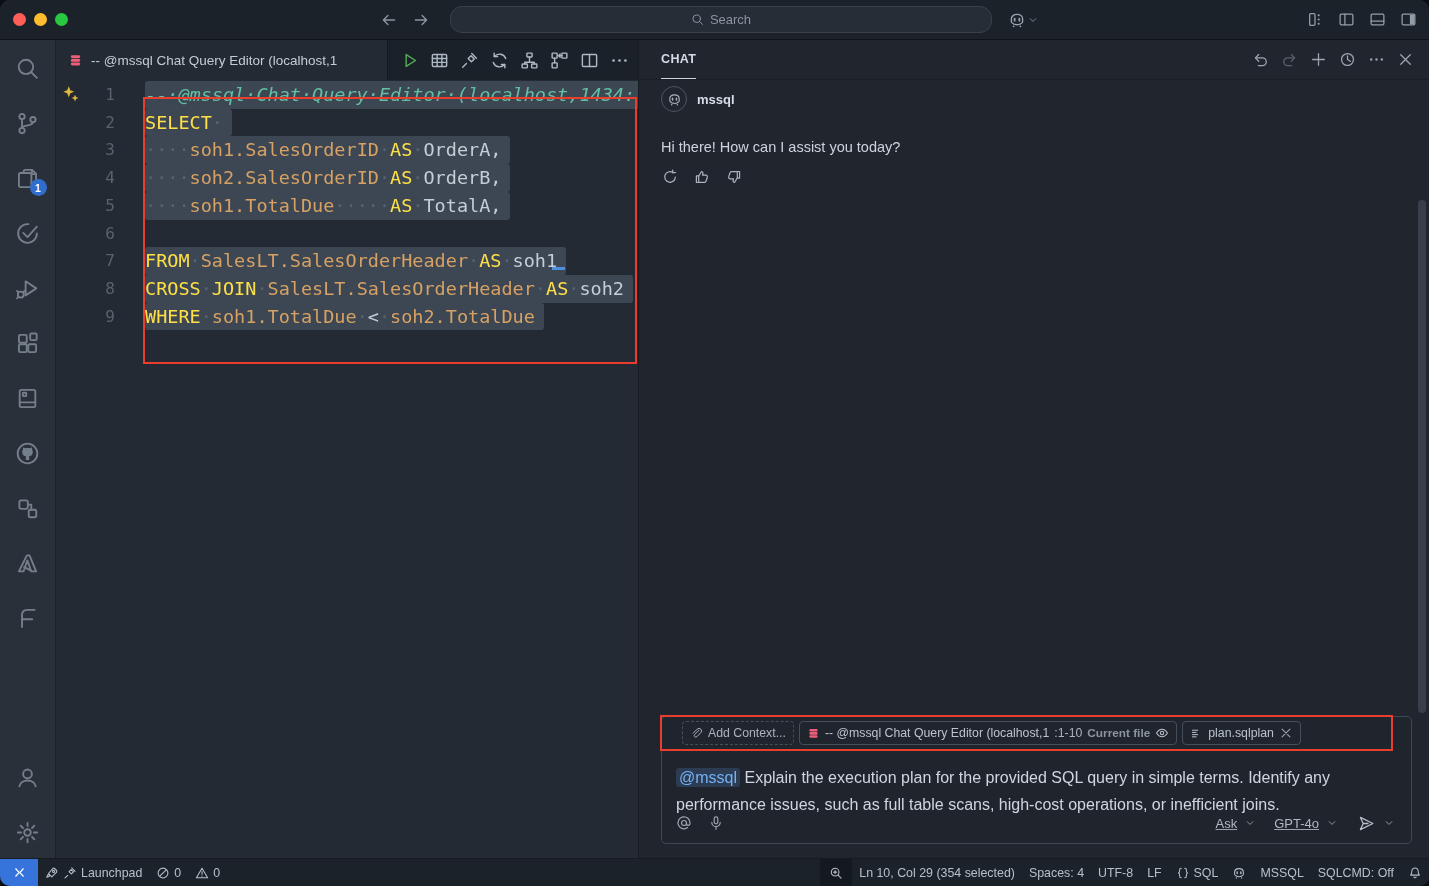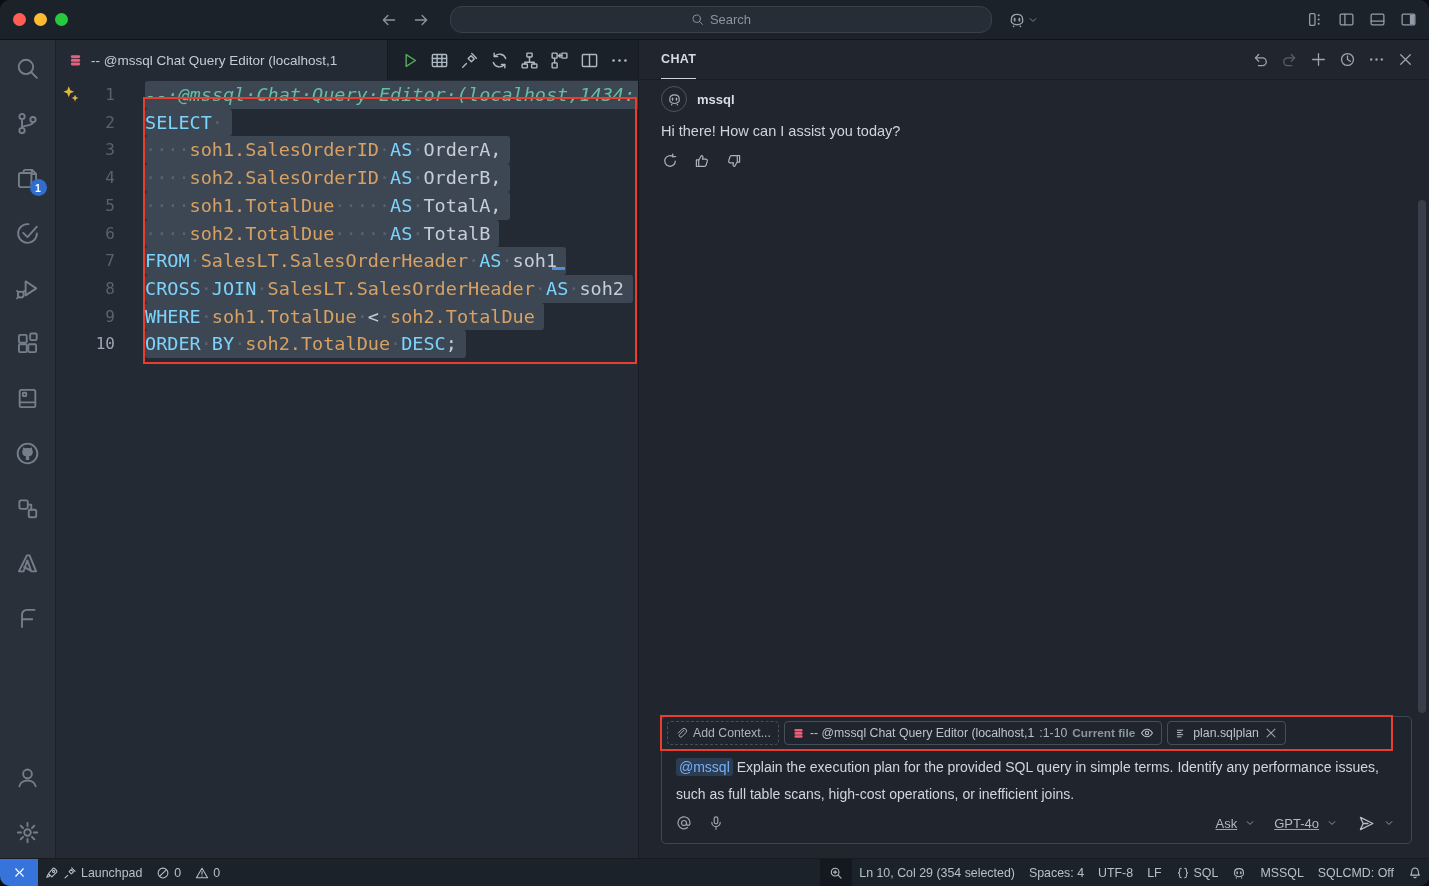--- a/index.html
+++ b/index.html
@@ -61,21 +61,21 @@
     font-family:"DejaVu Sans Mono", monospace; font-size:18.5px; line-height:27.7px; }
   .crow { display:flex; white-space:pre; }
   .gutter { width:59px; text-align:right; color:#58626e; font-size:16px;
     line-height:27.7px; flex:none; }
   .gutter.active { color:#9aa7b4; }
   .gspace { width:30px; flex:none; }
   .lc { display:inline-block; }
   .lc.sel { background:#3d4754; border-radius:3px; padding-right:9px; }
   .lc.w-full { display:block; flex:1; }
   .tk-cm { color:#63bfa2; font-style:italic; }
-  .tk-kw { color:#7dd3fc; }
+  .tk-kw { color:#fde047; }
   .tk-id { color:#d7a163; }
   .tk-pl { color:#c6cdd6; }
   .tk-op { color:#c6cdd6; }
   .tk-ws { color:#5a6470; }
   .sparkle { position:absolute; left:6px; top:45px; color:#e0b73e; }
   .sparkle svg { width:18px; height:18px; }
   .cursor-dash { position:absolute; left:496px; top:227px; width:13px; height:3px; background:#4e8fde; }
   .redrect-code { position:absolute; left:87px; top:57px; width:494px; height:267px;
     border:2px solid #e93d2e; pointer-events:none; }
 
@@ -88,42 +88,42 @@
   .chat-tools { margin-left:auto; display:flex; gap:9px; color:#9ca6b2; }
   .chat-tools .icon { width:20px; height:20px; cursor:pointer; }
   .chat-tools .icon svg { width:17px; height:17px; }
   .chat-tools .disabled { opacity:.45; }
   .chat-body { padding:5px 22px 0 22px; }
   .msg-head { display:flex; align-items:center; gap:10px; height:28px; }
   .avatar { width:26px; height:26px; border-radius:50%; border:1px solid #4a5460;
     display:flex; align-items:center; justify-content:center; color:#aab4c0; }
   .avatar svg { width:15px; height:15px; }
   .msg-author { font-size:13px; font-weight:bold; color:#d6dde6; }
-  .msg-text { margin-top:10px; font-size:14.5px; color:#ccd4dd; }
+  .msg-text { margin-top:26px; font-size:14.5px; color:#ccd4dd; }
   .msg-actions { margin-top:13px; display:flex; gap:14px; color:#aab4c0; }
   .msg-actions .icon { width:18px; height:18px; cursor:pointer; }
   .msg-actions .icon svg { width:16px; height:16px; }
   .chat-scrollbar { position:absolute; right:3px; top:160px; width:8px; height:513px;
     background:#3c4450; border-radius:4px; opacity:.85; }
 
   .chat-input { position:absolute; left:22px; right:17px; bottom:14px; height:128px;
     border:1px solid #3e4754; border-radius:5px; background:#20252d; }
-  .chips { display:flex; align-items:center; gap:5px; padding:4px 5px; }
+  .chips { display:flex; align-items:center; gap:5px; padding:4px 20px; }
   .chip { height:24px; display:flex; align-items:center; gap:5px; padding:0 7px;
     border:1px solid #454e5b; border-radius:4px; font-size:12.3px; color:#bac3cd;
     white-space:nowrap; cursor:pointer; }
   .chip .icon svg { width:13px; height:13px; }
   .chip.dashed { border-style:dashed; color:#aab3bd; }
   .chip .dim { color:#8b95a0; }
   .chip .range { color:#aab3bd; }
   .chip .eye svg, .chip .close svg { width:14px; height:14px; }
   .chip .close { color:#9aa4af; }
   .redrect-chips { position:absolute; left:-2px; top:-2px; width:733px; height:36px;
     border:2px solid #e93d2e; pointer-events:none; }
-  .inp-text { padding:5px 14px 0 14px; font-size:14px; line-height:27px; color:#ced6df; }
+  .inp-text { padding:15px 14px 0 14px; font-size:16px; line-height:27px; color:#ced6df; }
   .mention { color:#74b1f7; background:#2c3c52; border-radius:3px; padding:1px 3px; }
   .inp-tools { position:absolute; left:12px; right:12px; bottom:7px; height:26px;
     display:flex; align-items:center; color:#9aa4af;text-decoration:underline; }
   .inp-tools .icon { width:20px; height:20px; cursor:pointer; }
   .inp-tools .icon svg { width:16px; height:16px; }
   .inp-left { display:flex; gap:12px; }
   .inp-right { margin-left:auto; display:flex; align-items:center; gap:14px; }
   .drop { display:flex; align-items:center; gap:3px; font-size:13px; color:#aeb8c2; cursor:pointer; }
   .drop .icon svg { width:10px; height:10px; }
   .send-group { display:flex; align-items:center; gap:3px; cursor:pointer; color:#b6c0ca; }
@@ -404,25 +404,24 @@
               <circle cx="13" cy="8" r="1.1" fill="currentColor" stroke="none"></circle>
             </svg>
           </span>
         </div>
       <div class="code" id="code">
           <div class="crow"><span class="gutter">1</span><span class="gspace"></span><span class="lc sel w-full"><span class="tk-cm">--·@mssql·Chat·Query·Editor·(localhost,1434:</span></span></div>
           <div class="crow"><span class="gutter">2</span><span class="gspace"></span><span class="lc sel"><span class="tk-kw">SELECT</span><span class="tk-ws">·</span></span></div>
           <div class="crow"><span class="gutter">3</span><span class="gspace"></span><span class="lc sel"><span class="tk-ws">····</span><span class="tk-id">soh1.SalesOrderID</span><span class="tk-ws">·</span><span class="tk-kw">AS</span><span class="tk-ws">·</span><span class="tk-pl">OrderA,</span></span></div>
           <div class="crow"><span class="gutter">4</span><span class="gspace"></span><span class="lc sel"><span class="tk-ws">····</span><span class="tk-id">soh2.SalesOrderID</span><span class="tk-ws">·</span><span class="tk-kw">AS</span><span class="tk-ws">·</span><span class="tk-pl">OrderB,</span></span></div>
           <div class="crow"><span class="gutter">5</span><span class="gspace"></span><span class="lc sel"><span class="tk-ws">····</span><span class="tk-id">soh1.TotalDue</span><span class="tk-ws">·····</span><span class="tk-kw">AS</span><span class="tk-ws">·</span><span class="tk-pl">TotalA,</span></span></div>
-          <div class="crow"><span class="gutter">6</span><span class="gspace"></span><span class="lc sel"><span class="tk-ws">····</span><span class="tk-id">soh2.TotalDue</span><span class="tk-ws">·····</span><span class="tk-kw">AS</span><span class="tk-ws">·</span><span class="tk-pl">TotalB</span></span></div>
+          <div class="crow"><span class="gutter">6</span><span class="gspace"></span></div>
           <div class="crow"><span class="gutter">7</span><span class="gspace"></span><span class="lc sel"><span class="tk-kw">FROM</span><span class="tk-ws">·</span><span class="tk-id">SalesLT.SalesOrderHeader</span><span class="tk-ws">·</span><span class="tk-kw">AS</span><span class="tk-ws">·</span><span class="tk-pl">soh1</span></span></div>
           <div class="crow"><span class="gutter">8</span><span class="gspace"></span><span class="lc sel"><span class="tk-kw">CROSS</span><span class="tk-ws">·</span><span class="tk-kw">JOIN</span><span class="tk-ws">·</span><span class="tk-id">SalesLT.SalesOrderHeader</span><span class="tk-ws">·</span><span class="tk-kw">AS</span><span class="tk-ws">·</span><span class="tk-pl">soh2</span></span></div>
           <div class="crow"><span class="gutter">9</span><span class="gspace"></span><span class="lc sel"><span class="tk-kw">WHERE</span><span class="tk-ws">·</span><span class="tk-id">soh1.TotalDue</span><span class="tk-ws">·</span><span class="tk-op">&lt;</span><span class="tk-ws">·</span><span class="tk-id">soh2.TotalDue</span></span></div>
-          <div class="crow"><span class="gutter active">10</span><span class="gspace"></span><span class="lc sel"><span class="tk-kw">ORDER</span><span class="tk-ws">·</span><span class="tk-kw">BY</span><span class="tk-ws">·</span><span class="tk-id">soh2.TotalDue</span><span class="tk-ws">·</span><span class="tk-kw">DESC</span><span class="tk-pl">;</span></span></div>
         </div>
       <span class="sparkle icon" id="sparkle">
           <svg viewBox="0 0 16 16" fill="none" stroke="currentColor" stroke-width="1.2" stroke-linecap="round" stroke-linejoin="round">
             <g fill="currentColor" stroke="none">
               <path d="M6 1.2 L7.4 4.6 10.8 6 7.4 7.4 6 10.8 4.6 7.4 1.2 6 4.6 4.6 Z"></path>
               <path d="M11.6 8.6 L12.5 10.7 14.6 11.6 12.5 12.5 11.6 14.6 10.7 12.5 8.6 11.6 10.7 10.7 Z"></path>
             </g>
           </svg>
         </span>
       <div class="cursor-dash"></div>

